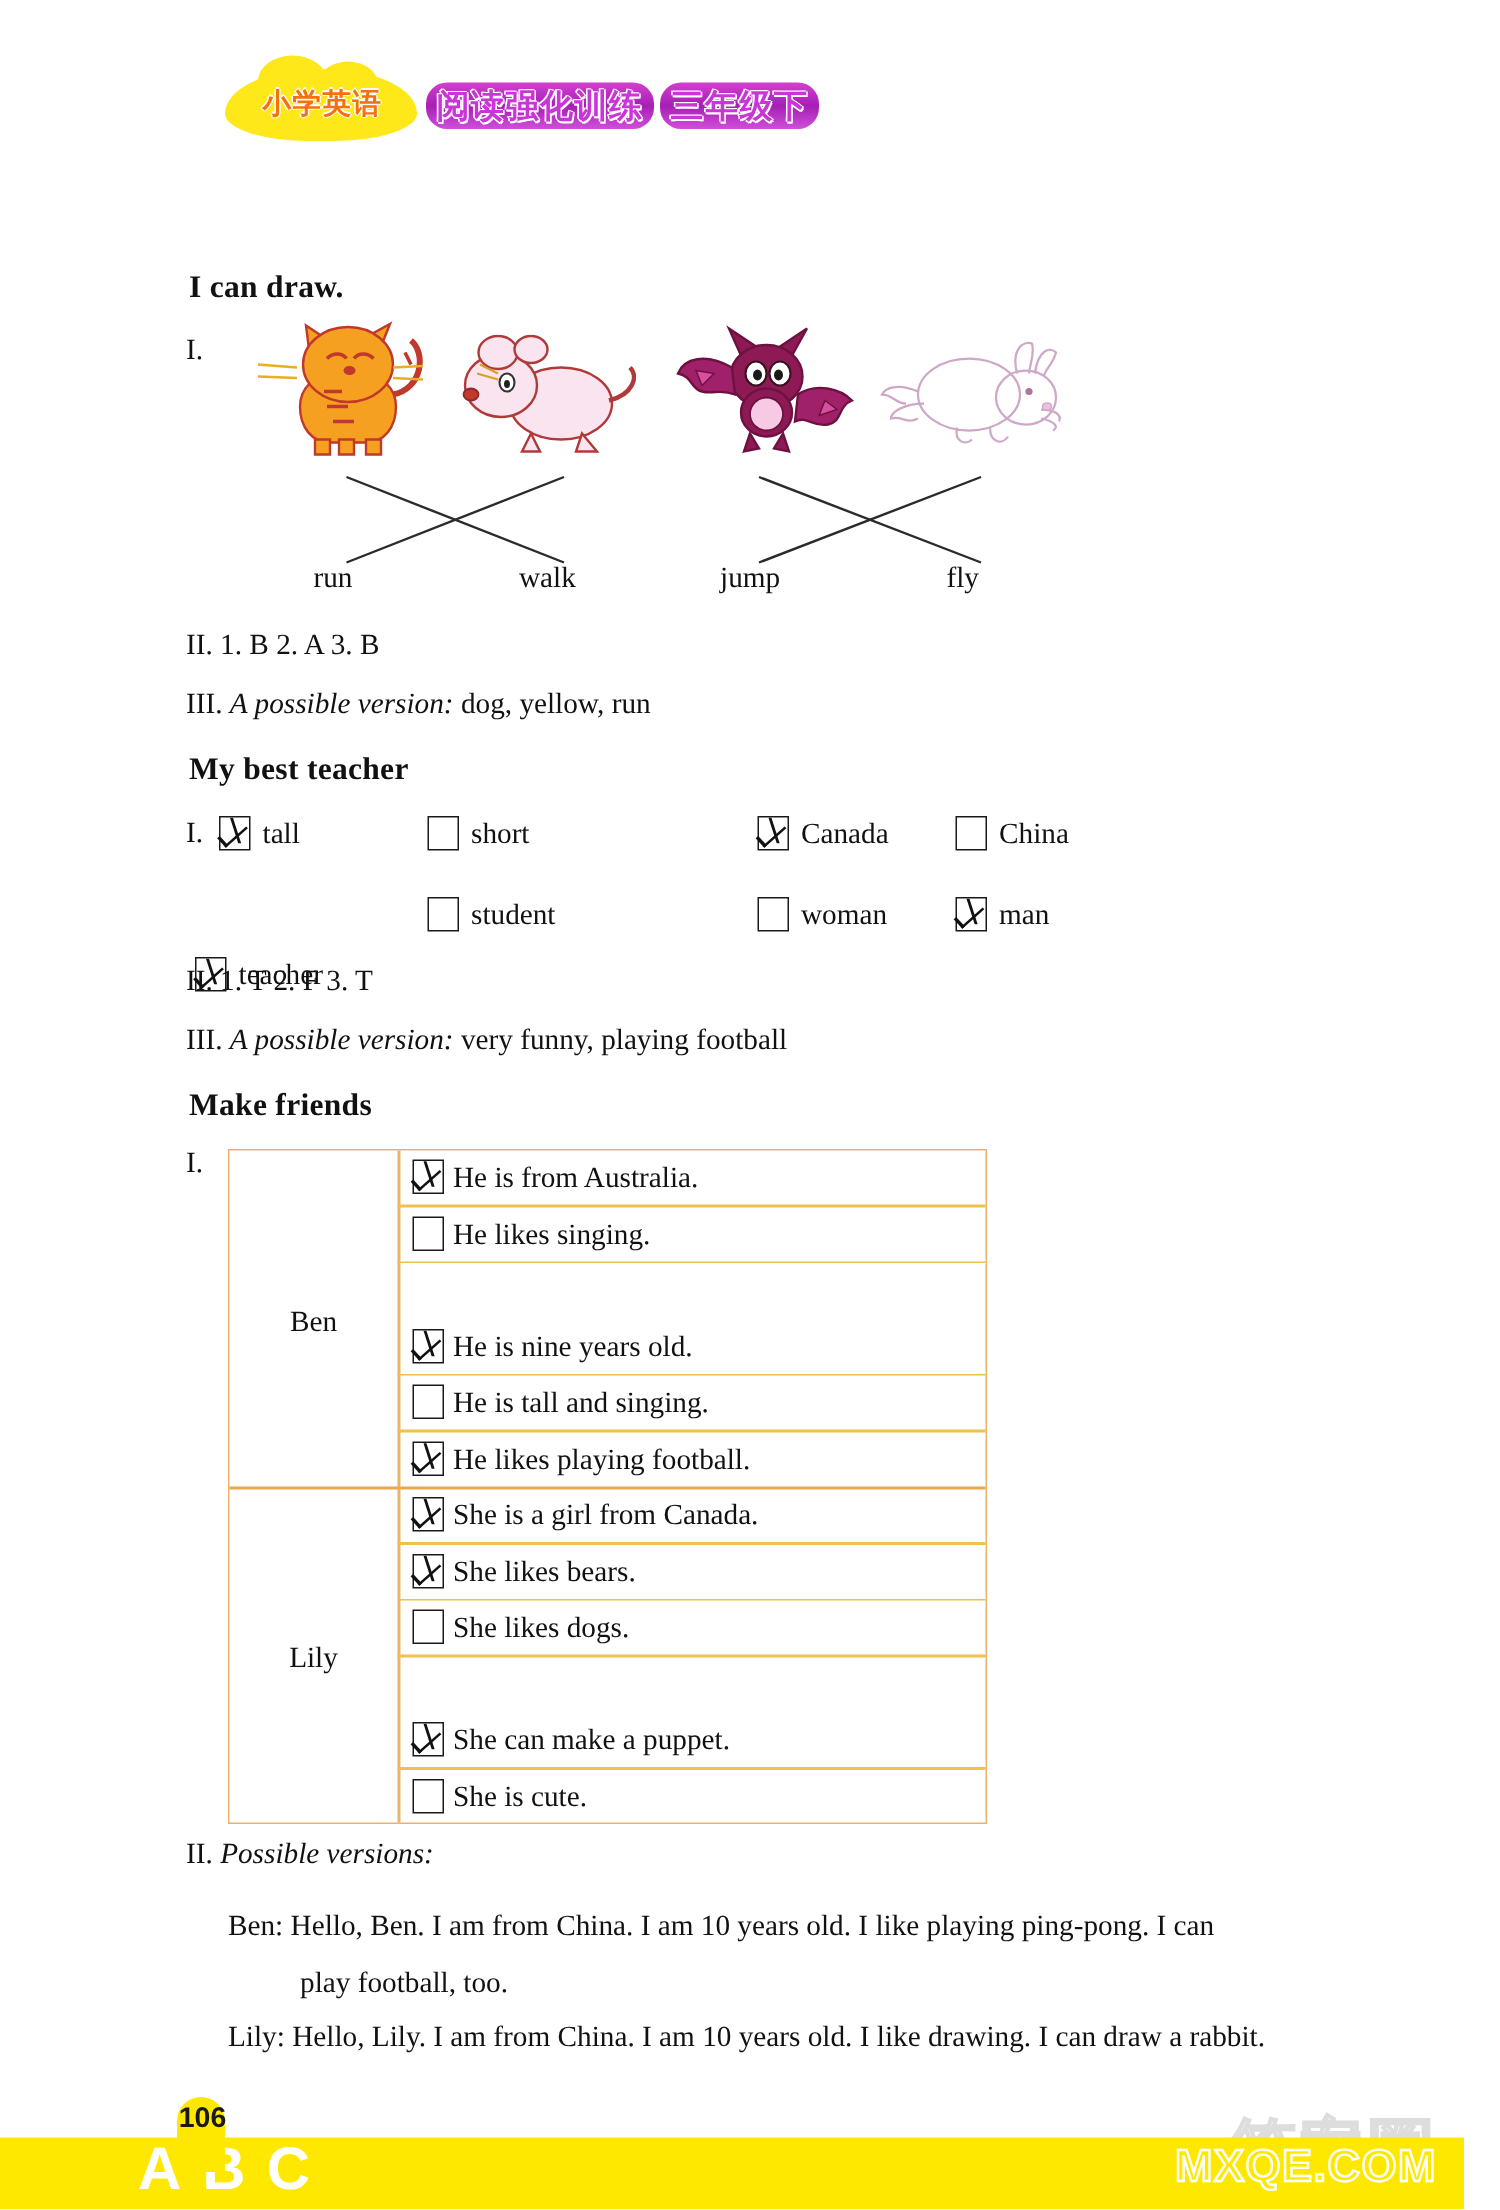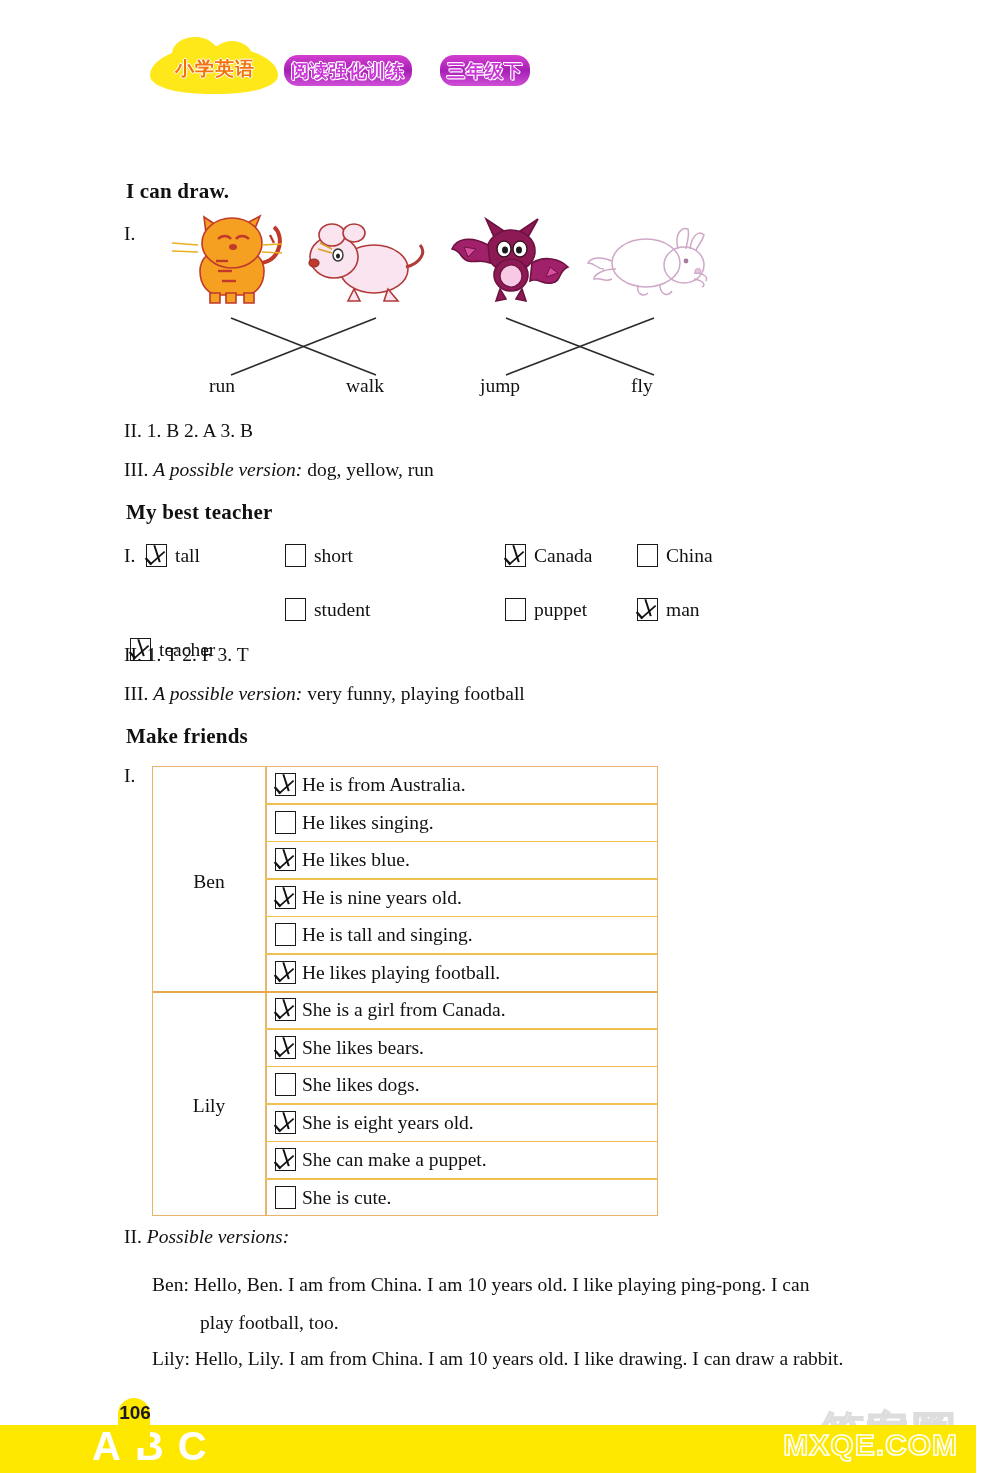--- a/index.html
+++ b/index.html
@@ -78,21 +78,21 @@
     height: 31px;
     display: flex;
     align-items: center;
     padding: 0 7px;
     border-radius: 14px;
     background: linear-gradient(180deg,#d43fd0 0%, #a61fb4 50%, #cf4fd8 100%);
   }
   .magenta-group span {
     font-family: "DejaVu Sans", sans-serif;
     font-weight: bold;
-    font-size: 18px;
+    font-size: 22px;
     letter-spacing: 1px;
     color: #c936d6;
     text-shadow:
        1px 0 0 #ffffff, -1px 0 0 #ffffff,
        0 1px 0 #ffffff, 0 -1px 0 #ffffff,
        1px 1px 0 #ffffff, -1px -1px 0 #ffffff;
     white-space: nowrap;
   }
   #mg1 { left: 134px; }
   #mg2 { left: 290px; }
@@ -454,21 +454,21 @@
     <span class="cbox"></span><span class="lbl">China</span>
   </div>
 
   <div class="cb-item" style="left:130px; top:598px;margin-top:40px;">
     <span class="cbox checked"></span><span class="lbl">teacher</span>
   </div>
   <div class="cb-item" style="left:285px; top:598px;">
     <span class="cbox"></span><span class="lbl">student</span>
   </div>
   <div class="cb-item" style="left:505px; top:598px;">
-    <span class="cbox"></span><span class="lbl">puppet</span>
+    <span class="cbox"></span><span class="lbl">woman</span>
   </div>
   <div class="cb-item" style="left:637px; top:598px;">
     <span class="cbox checked"></span><span class="lbl">man</span>
   </div>
 
   <div class="line-text" style="left:124px; top:644px;">II. 1. T   2. F   3. T</div>
 
   <div class="line-text" style="left:124px; top:683px;">
     <span>III.</span>
     <span class="ital">A possible version:</span>
@@ -491,26 +491,20 @@
         <span class="cbox checked"></span><span class="lbl">He is from Australia.</span>
       </div>
       <div class="rowline"></div>
     </div>
     <div class="stmt-row" style="top:37.5px;">
       <div class="inner">
         <span class="cbox"></span><span class="lbl">He likes singing.</span>
       </div>
       <div class="rowline"></div>
     </div>
-    <div class="stmt-row" style="top:75px;">
-      <div class="inner">
-        <span class="cbox checked"></span><span class="lbl">He likes blue.</span>
-      </div>
-      <div class="rowline"></div>
-    </div>
     <div class="stmt-row" style="top:112.5px;">
       <div class="inner">
         <span class="cbox checked"></span><span class="lbl">He is nine years old.</span>
       </div>
       <div class="rowline"></div>
     </div>
     <div class="stmt-row" style="top:150px;">
       <div class="inner">
         <span class="cbox"></span><span class="lbl">He is tall and singing.</span>
       </div>
@@ -530,26 +524,20 @@
     </div>
     <div class="stmt-row" style="top:262.5px;">
       <div class="inner">
         <span class="cbox checked"></span><span class="lbl">She likes bears.</span>
       </div>
       <div class="rowline"></div>
     </div>
     <div class="stmt-row" style="top:300px;padding-left:32px;">
       <div class="inner">
         <span class="cbox"></span><span class="lbl">She likes dogs.</span>
-      </div>
-      <div class="rowline"></div>
-    </div>
-    <div class="stmt-row" style="top:337.5px;">
-      <div class="inner">
-        <span class="cbox checked"></span><span class="lbl">She is eight years old.</span>
       </div>
       <div class="rowline"></div>
     </div>
     <div class="stmt-row" style="top:375px;">
       <div class="inner">
         <span class="cbox checked"></span><span class="lbl">She can make a puppet.</span>
       </div>
       <div class="rowline"></div>
     </div>
     <div class="stmt-row" style="top:412.5px;">

